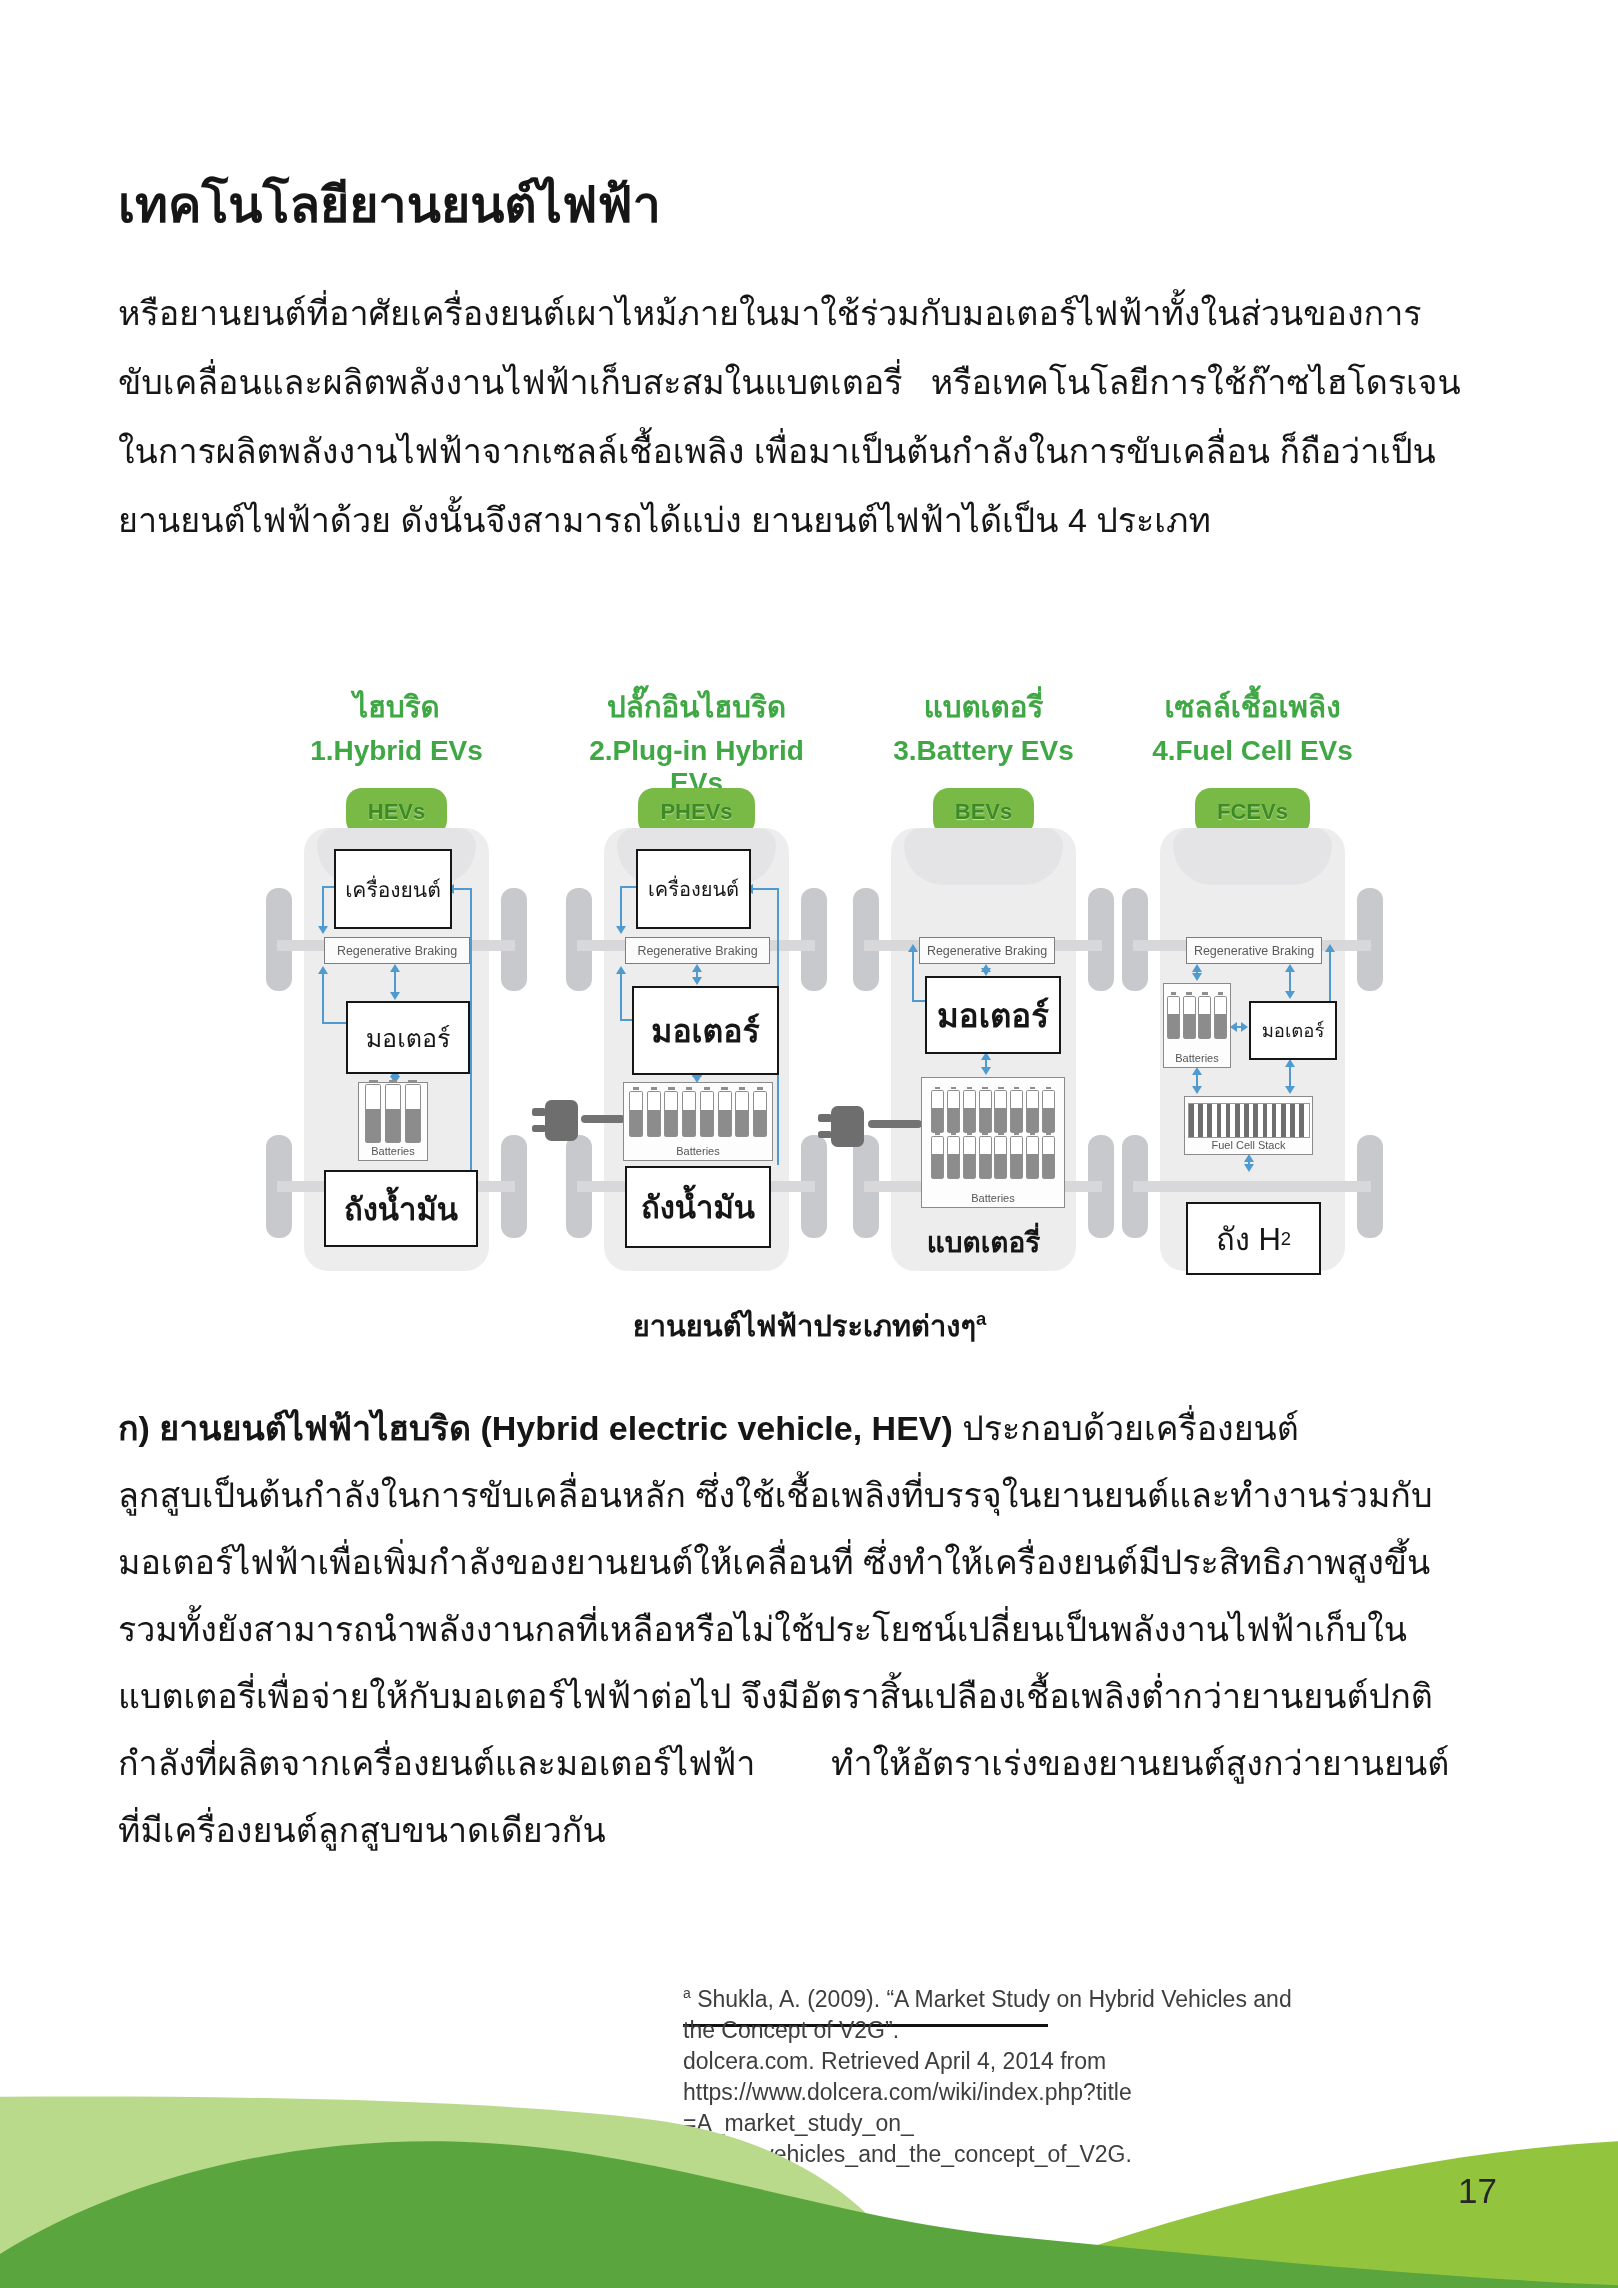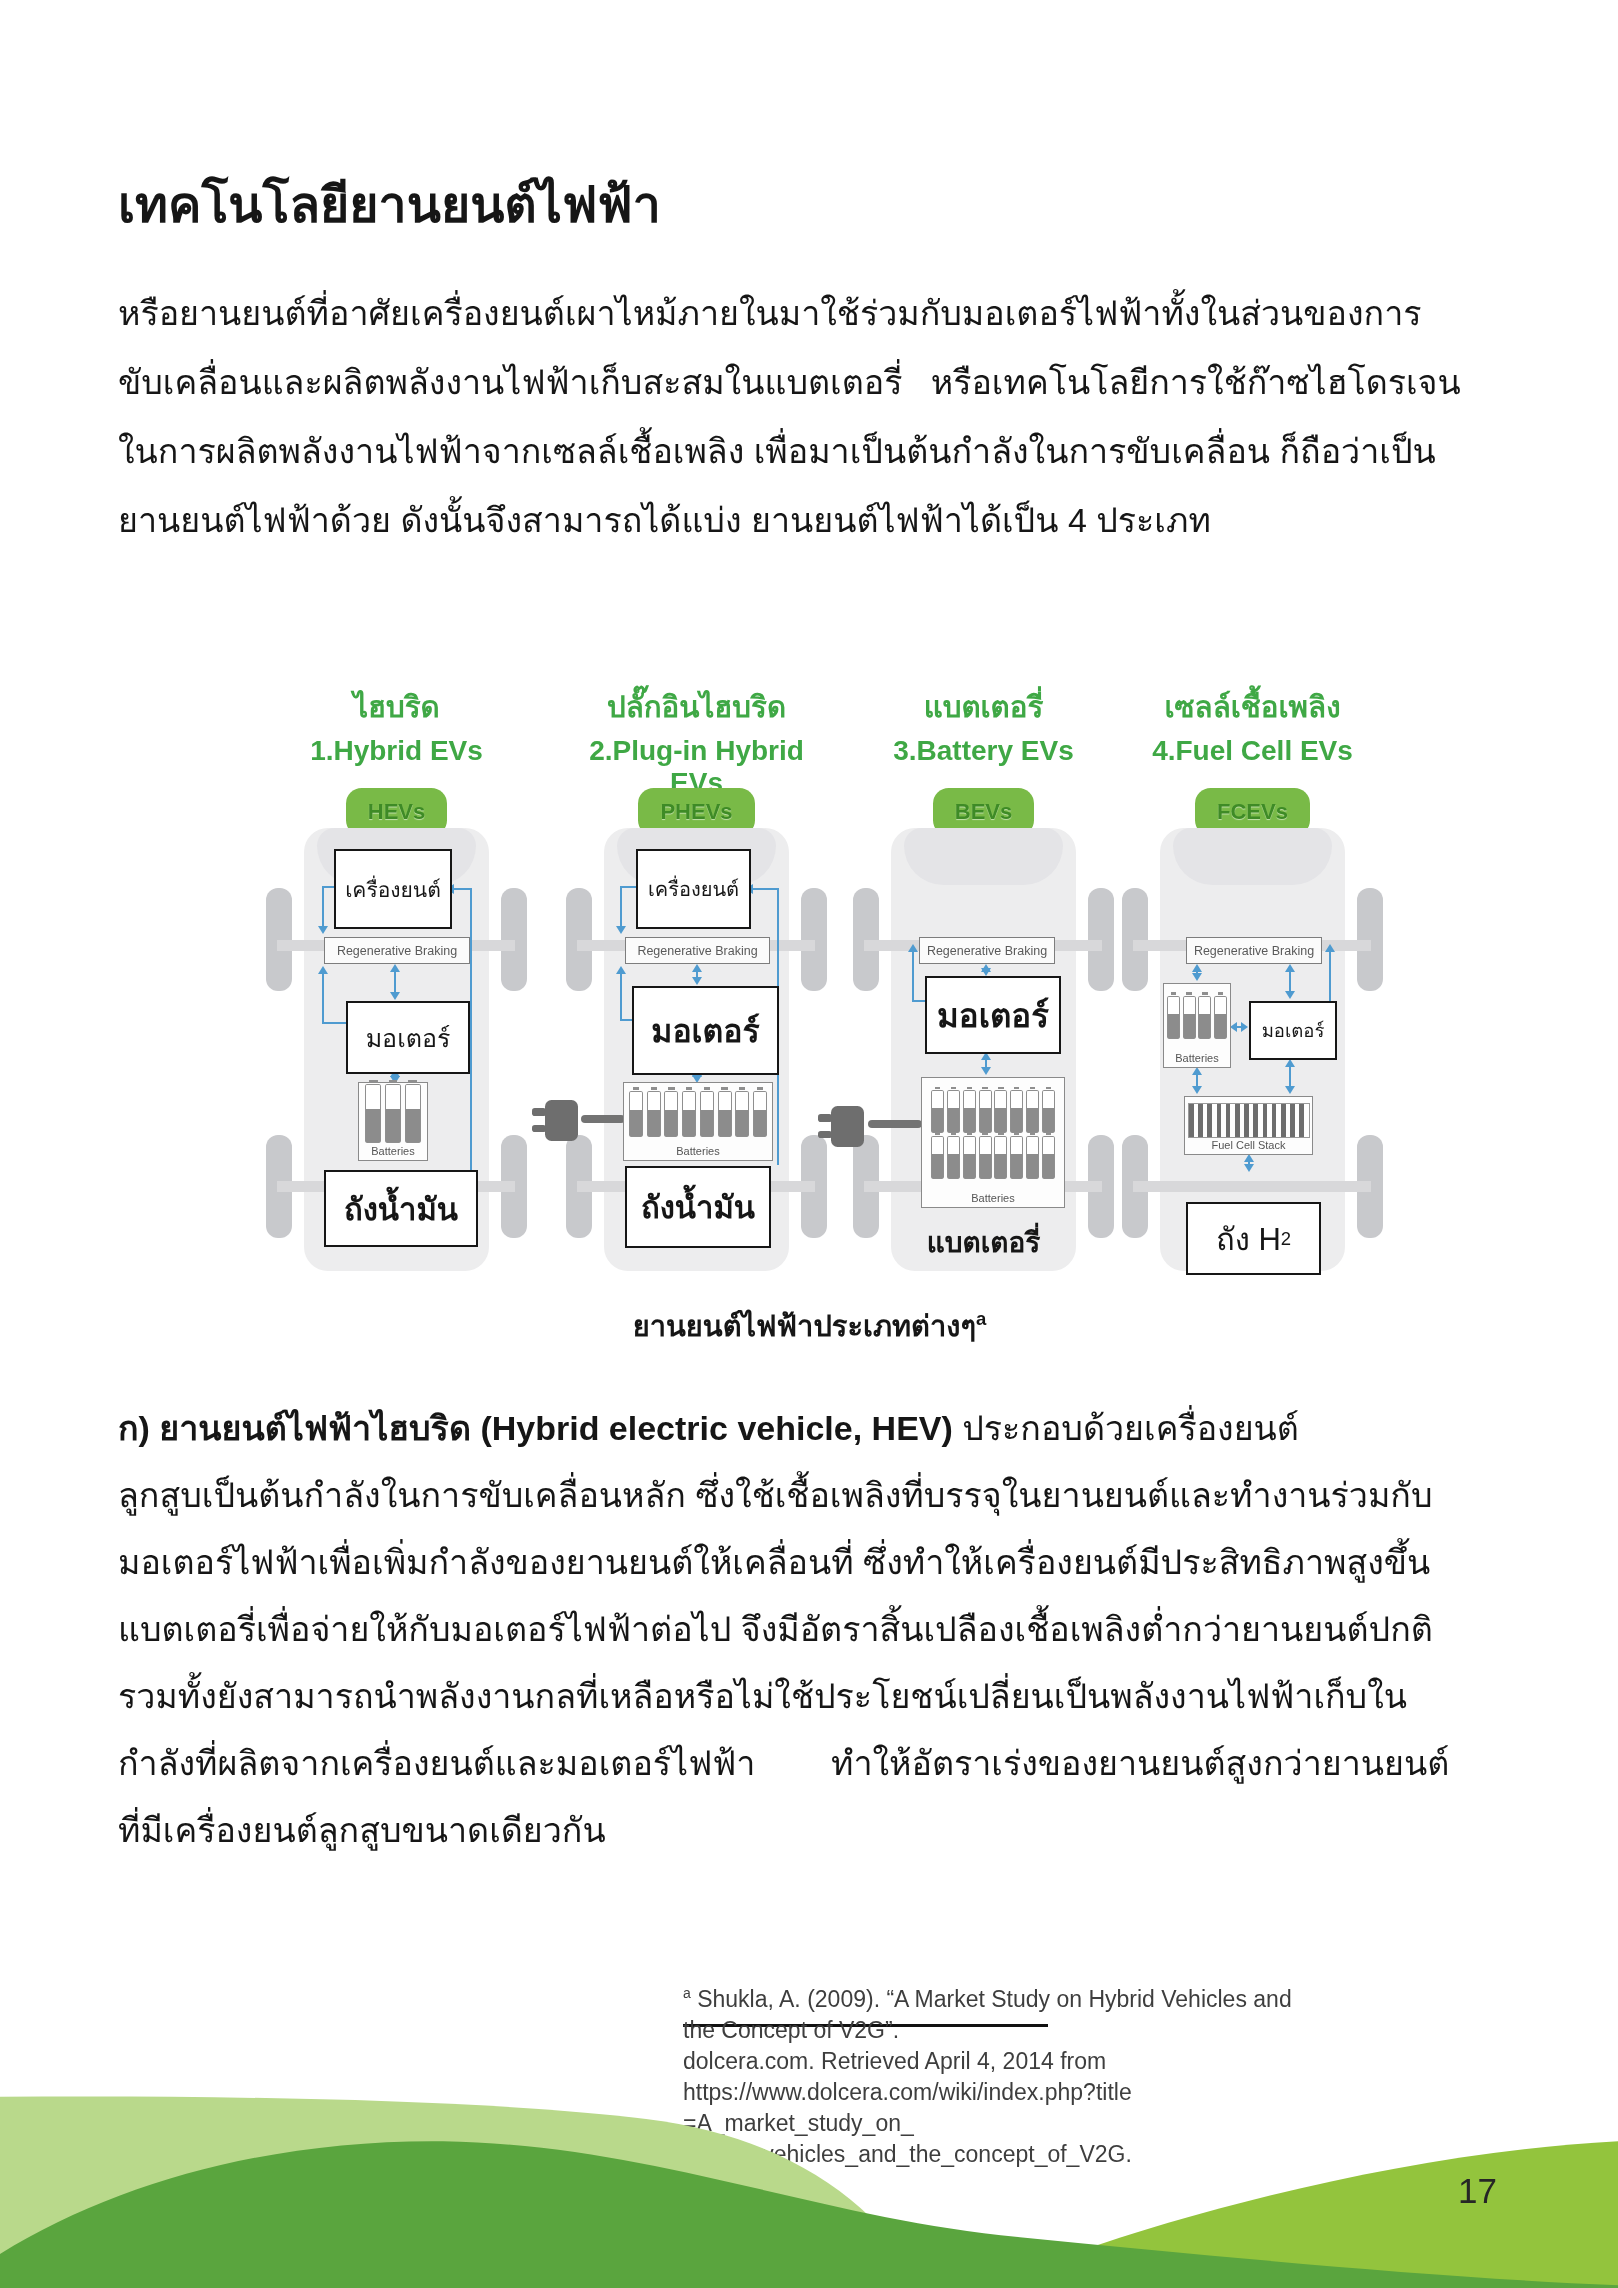--- a/index.html
+++ b/index.html
@@ -268,22 +268,22 @@
   <div class="cable" style="left:868px;top:1120px;width:54px;"></div>
 
   <div id="caption">
     <span>ยานยนต์ไฟฟ้าประเภทต่างๆ</span><sup>a</sup>
   </div>
 
   <div class="para" id="para2">
     <div class="tline"><span class="bold">ก) ยานยนต์ไฟฟ้าไฮบริด (Hybrid electric vehicle, HEV)</span><span> ประกอบด้วยเครื่องยนต์</span></div>
     <div class="tline">ลูกสูบเป็นต้นกำลังในการขับเคลื่อนหลัก ซึ่งใช้เชื้อเพลิงที่บรรจุในยานยนต์และทำงานร่วมกับ</div>
     <div class="tline">มอเตอร์ไฟฟ้าเพื่อเพิ่มกำลังของยานยนต์ให้เคลื่อนที่ ซึ่งทำให้เครื่องยนต์มีประสิทธิภาพสูงขึ้น</div>
+    <div class="tline">รวมทั้งยังสามารถนำพลังงานกลที่เหลือหรือไม่ใช้ประโยชน์เปลี่ยนเป็นพลังงานไฟฟ้าเก็บใน</div>
     <div class="tline">แบตเตอรี่เพื่อจ่ายให้กับมอเตอร์ไฟฟ้าต่อไป จึงมีอัตราสิ้นเปลืองเชื้อเพลิงต่ำกว่ายานยนต์ปกติ</div>
-    <div class="tline">รวมทั้งยังสามารถนำพลังงานกลที่เหลือหรือไม่ใช้ประโยชน์เปลี่ยนเป็นพลังงานไฟฟ้าเก็บใน</div>
     <div class="tline">กำลังที่ผลิตจากเครื่องยนต์และมอเตอร์ไฟฟ้า        ทำให้อัตราเร่งของยานยนต์สูงกว่ายานยนต์</div>
     <div class="tline">ที่มีเครื่องยนต์ลูกสูบขนาดเดียวกัน</div>
   </div>
 
   <div id="fn-rule"></div>
   <div id="footnote">
     <div><sup>a</sup><span> Shukla, A. (2009). “A Market Study on Hybrid Vehicles and the Concept of V2G”.</span></div>
     <div>dolcera.com. Retrieved April 4, 2014 from https://www.dolcera.com/wiki/index.php?title</div>
     <div>=A_market_study_on_ Hybrid_vehicles_and_the_concept_of_V2G.</div>
   </div>

